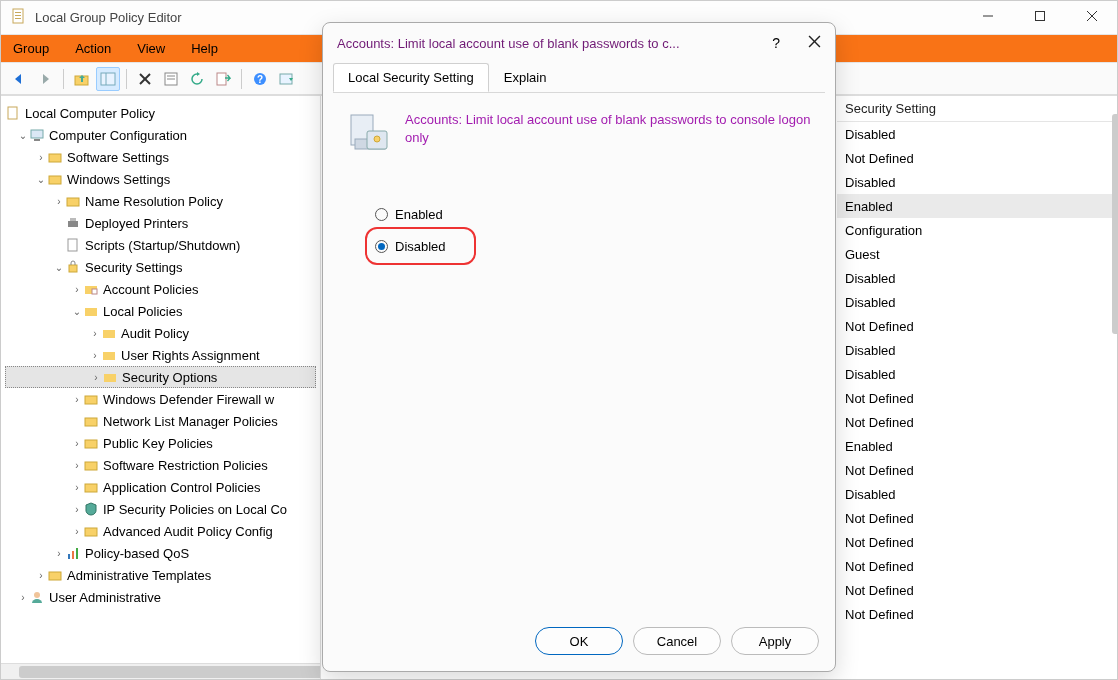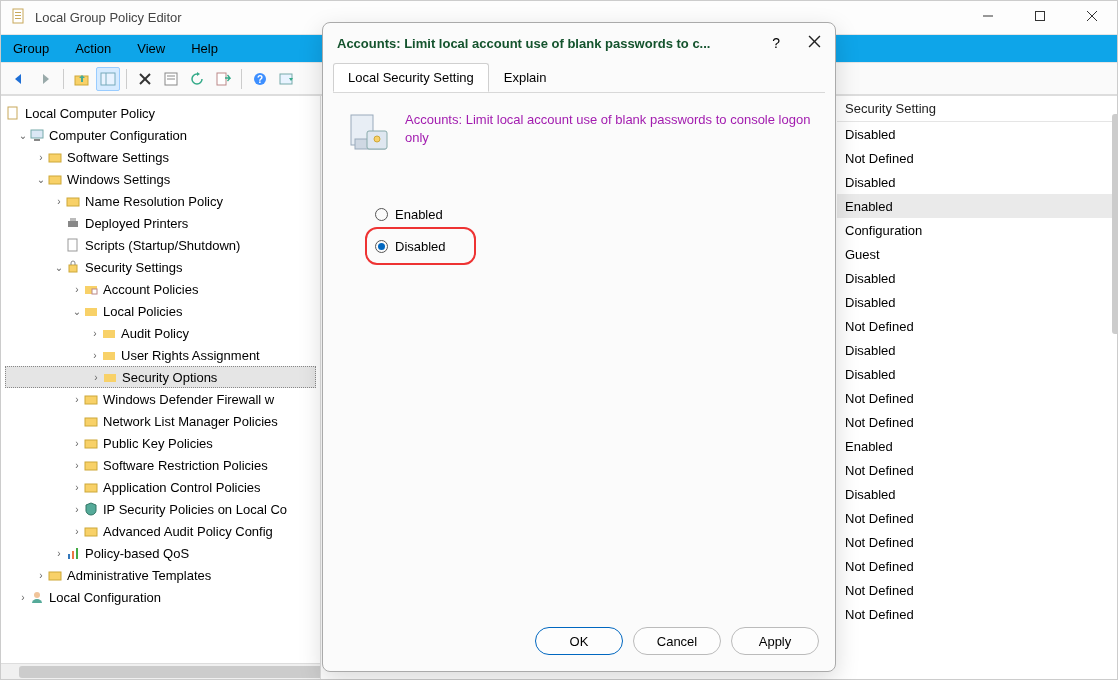--- a/index.html
+++ b/index.html
@@ -1,17 +1,17 @@
 <!DOCTYPE html>
 <html><head>
 <meta charset="utf-8">
 <style>
 * { box-sizing: border-box; margin: 0; padding: 0; }
 body { font-family: "Segoe UI", Tahoma, sans-serif; font-size: 13px; background: #f0f0f0; width: 1118px; height: 680px; overflow: hidden; position: relative; }
-.window { width: 1118px; height: 680px; background: #0ea5e9; border: 1px solid #ccc; display: flex; flex-direction: column; }
+.window { width: 1118px; height: 680px; background: #f97316; border: 1px solid #ccc; display: flex; flex-direction: column; }
 .titlebar { display: flex; align-items: center; height: 34px; padding: 0 10px; border-bottom: 1px solid #e5e5e5; background: #fdfdfd; }
 .titlebar .title-icon { margin-right: 8px; color: #888; }
 .titlebar .title-text { flex: 1; color: #444; }
 .winbtns { display: flex; gap: 22px; }
 .winbtn { width: 30px; text-align: center; color: #444; cursor: pointer; }
 .winbtn svg { width: 12px; height: 12px; }
 .menubar { display: flex; align-items: center; height: 28px; padding: 0 8px; gap: 18px; border-bottom: 1px solid #e5e5e5; }
 .menubar span { padding: 2px 4px; cursor: default; }
 .toolbar { display: flex; align-items: center; height: 32px; padding: 0 6px; border-bottom: 1px solid #ddd; gap: 2px; background: #fafafa; }
 .tbtn { width: 24px; height: 24px; display: flex; align-items: center; justify-content: center; cursor: pointer; border-radius: 2px; }
@@ -26,21 +26,21 @@
 .trow.selected { background: #e5e5e5; border: 1px dotted #888; }
 .listcol { flex: 1; background: #fff; overflow-y: auto; overflow-x: hidden; }
 .list-header { height: 26px; border-bottom: 1px solid #e5e5e5; display: flex; align-items: center; padding-left: 8px; color: #222; }
 .list-row { height: 24px; display: flex; align-items: center; padding-left: 8px; }
 .list-row.sel { background: #eaeaea; }
 .hscroll { height: 16px; background: #f0f0f0; border-top: 1px solid #ddd; position: relative; }
 .hscroll .thumb { position: absolute; left: 18px; top: 2px; height: 12px; width: 340px; background: #ccc; border-radius: 3px; }
 
 .dialog { position: absolute; left: 322px; top: 22px; width: 514px; height: 650px; background: #fbfbfb; border: 1px solid #aaa; border-radius: 8px; box-shadow: 0 8px 24px rgba(0,0,0,.15); display: flex; flex-direction: column; }
 .dialog-titlebar { display: flex; align-items: center; height: 40px; padding: 0 14px; }
-.dialog-titlebar .dtitle { flex: 1; color: #14532d; font-weight: bold; }
+.dialog-titlebar .dtitle { flex: 1; color: #701a75; }
 .dialog-titlebar .dhelp { margin-right: 28px; cursor: pointer; font-size: 14px; }
 .dialog-titlebar .dclose { cursor: pointer; }
 .tabstrip { display: flex; padding: 0 10px; }
 .tab { padding: 6px 14px; border: 1px solid transparent; cursor: pointer; font-size: 13px; }
 .tab.active { background: #fff; border: 1px solid #d0d0d0; border-bottom: 1px solid #fff; border-radius: 3px 3px 0 0; }
 .tabbody { flex: 1; background: transparent; margin: 0 10px 0 10px; border-top: 1px solid #d8d8d8; padding: 16px 12px; position: relative; }
 .policy-head { display: flex; gap: 14px; }
 .policy-icon { width: 46px; height: 46px; }
 .policy-text { flex: 1; color: #a21caf; line-height: 1.35; padding-top: 2px; }
 .radios { margin-top: 46px; margin-left: 30px; }
@@ -361,21 +361,21 @@
             <span>Administrative Templates</span>
           </div>
         <div class="trow" style="padding-left:12px">
             <span class="tw">›</span>
             <span class="ti">
               <svg width="14" height="14">
                 <circle cx="7" cy="5" r="3" fill="#f0c49a"></circle>
                 <path d="M2 13 a5 4 0 0 1 10 0 Z" fill="#5a9"></path>
               </svg>
             </span>
-            <span>Local Configuration</span>
+            <span>User Administrative</span>
           </div>
       </div>
       <div class="hscroll" style="position:absolute;bottom:0;left:0;right:0">
           <div class="thumb"></div>
         </div>
     </div>
 
     <div class="listcol">
       <div style="width:516px;height:100%;float:left"></div>
       <div style="margin-left:516px">

